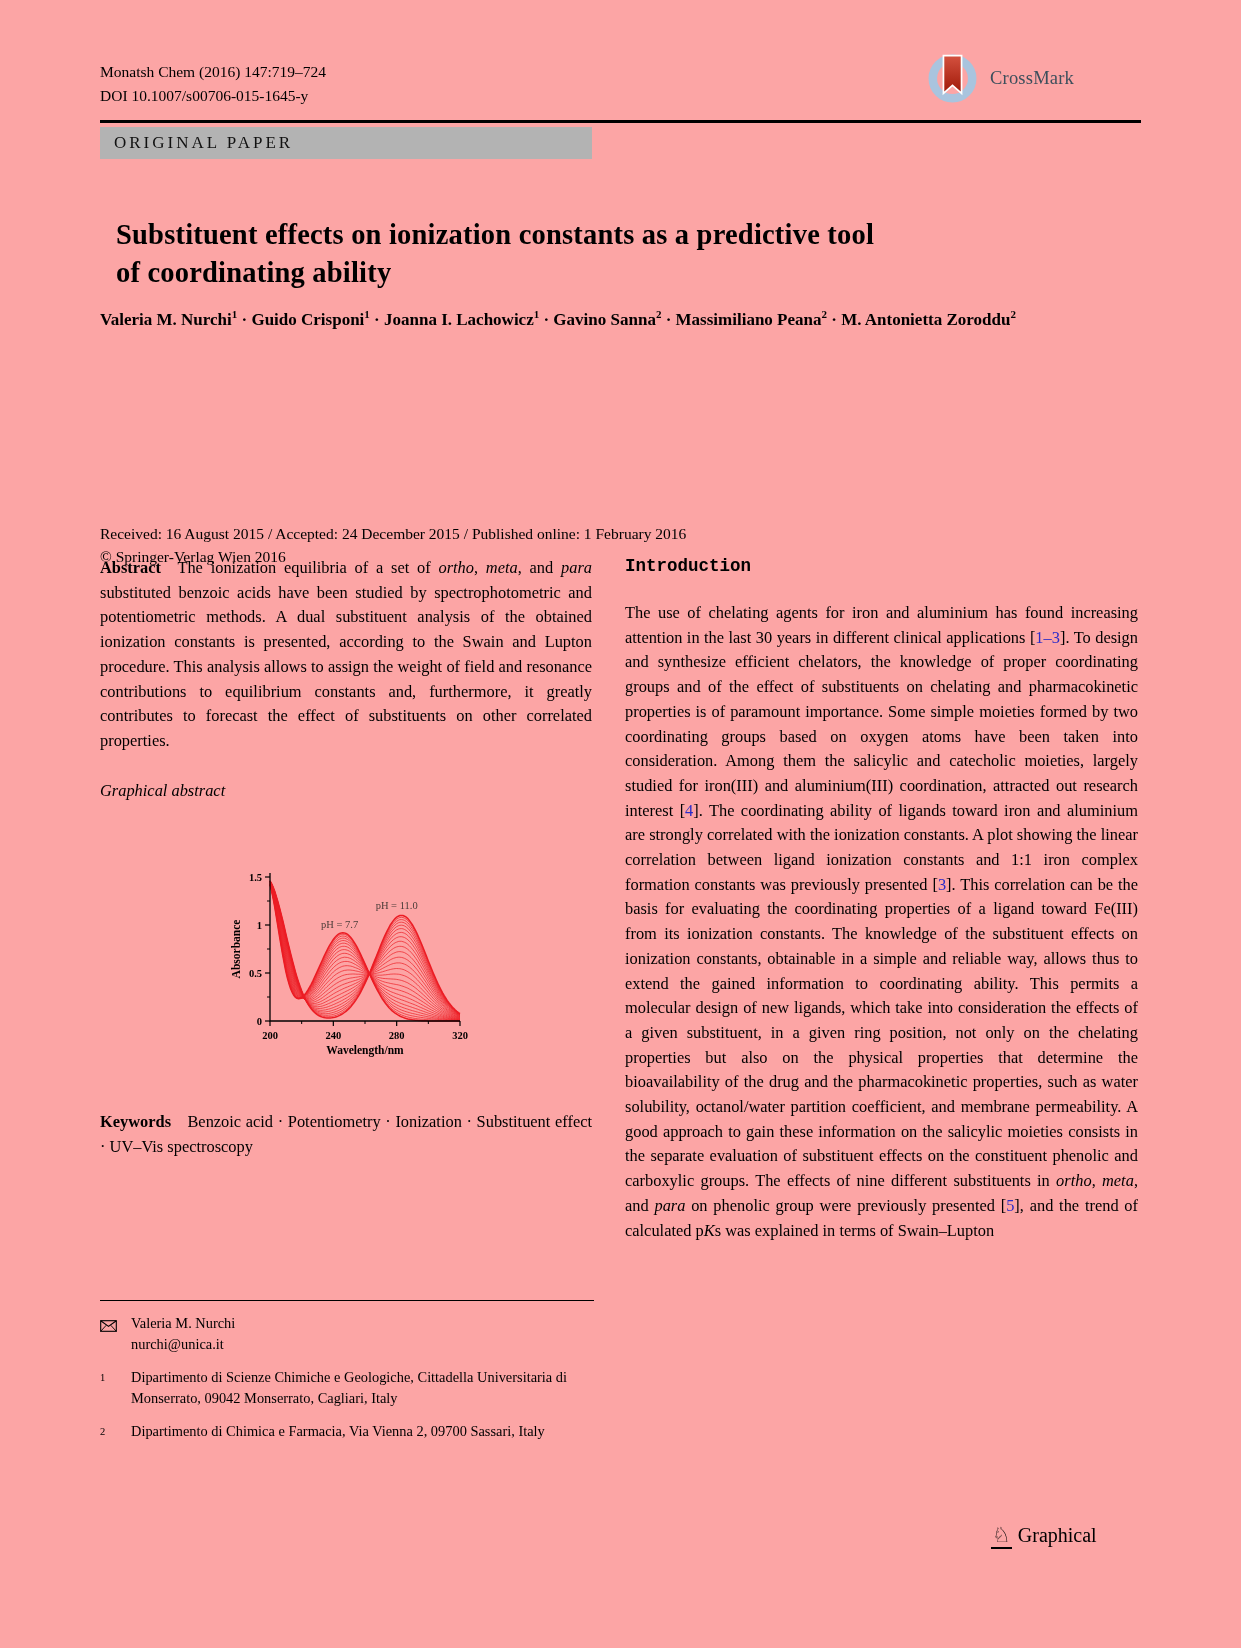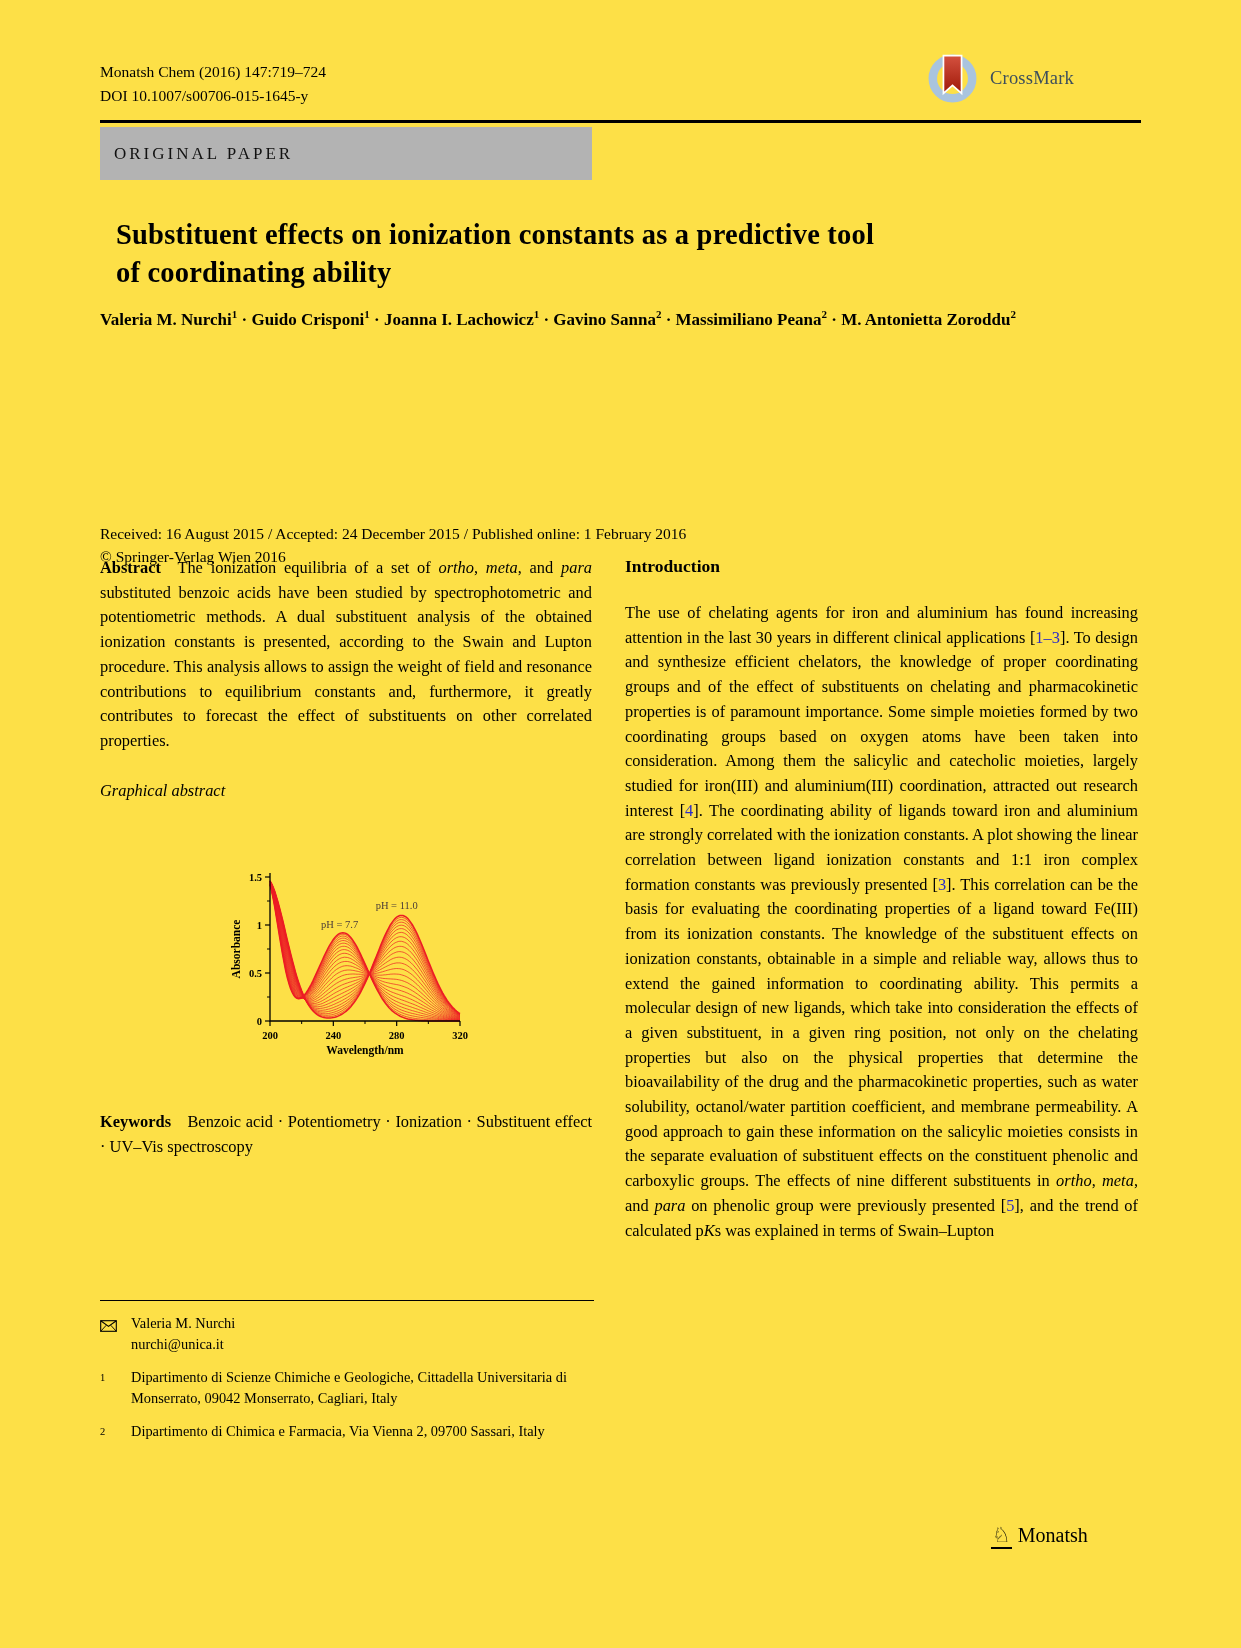--- a/index.html
+++ b/index.html
@@ -1,26 +1,26 @@
 <!DOCTYPE html>
 <html><head>
 <meta charset="utf-8">
 <style>
   html,body{margin:0;padding:0;background:#e8e8e8;}
   .page{
-    position:relative;width:1241px;height:1648px;background:#fde047;margin:0 auto;
+    position:relative;width:1241px;height:1648px;background:#fca5a5;margin:0 auto;
     font-family:"Liberation Serif","DejaVu Serif",serif;color:#000;overflow:hidden;
   }
   .abs{position:absolute;}
   
   .jref{left:100px;top:60px;font-size:15.5px;line-height:24px;}
   .crossmark{left:928px;top:54px;display:flex;align-items:center;gap:13px;}
   .crossmark-label{font-size:18.5px;color:#3d4f5c;letter-spacing:0.2px;}
   .head-rule{left:100px;top:120px;width:1041px;height:3px;background:#000;}
-  .banner{left:100px;top:127px;width:492px;height:53px;background:#b3b3b3;display:flex;align-items:center;padding-left:14px;box-sizing:border-box;}
+  .banner{left:100px;top:127px;width:492px;height:32px;background:#b3b3b3;display:flex;align-items:center;padding-left:14px;box-sizing:border-box;}
   .banner span{font-size:17px;letter-spacing:3px;color:#111;}
   
   .title{left:100px;top:200px;width:960px;font-size:28.5px;font-weight:bold;line-height:38px;letter-spacing:0.2px;}
   .authors{left:100px;top:306px;width:990px;font-size:17px;font-weight:bold;line-height:27px;}
   .authors sup{font-size:11px;line-height:0;}
   .dates{left:100px;top:479px;width:900px;font-size:15.5px;line-height:22.5px;margin-top:44px;}
   
   .col-left{width:492px;}
   .col-right{width:513px;}
   .para{font-size:16.4px;line-height:24.7px;text-align:justify;}
@@ -35,21 +35,21 @@
   .ga-fig{left:218px;top:842px;width:260px;height:215px;}
   #ga-svg text{font-family:"Liberation Serif","DejaVu Serif",serif;}
   
   .fn{left:100px;top:1300px;width:494px;font-size:14.4px;line-height:21.4px;}
   .fn-rule{border:none;border-top:1.2px solid #000;margin:0 0 12px 0;}
   .fn-row{display:grid;grid-template-columns:31px 1fr;margin-bottom:11px;}
   .fn-marker{font-size:10.5px;vertical-align:super;line-height:21.4px;}
   .fn-row .mail-icon{padding-top:4px;}
   a.mail{color:#000;text-decoration:none;text-align:center;}
   
-  .intro-head{left:625px;top:556px;font-size:17.5px;font-weight:bold;}
+  .intro-head{left:625px;top:556px;font-size:17.5px;font-weight:bold;font-family:Liberation Mono, monospace;}
   .intro{left:625px;top:601px;}
   
   .springer{left:991px;top:1524px;display:flex;align-items:baseline;gap:6px;}
   .springer .horse{font-family:"DejaVu Sans",sans-serif;font-size:21px;border-bottom:2px solid #000;line-height:1;padding:0 1px 1px 1px;}
   .springer .word{font-size:20px;}
 </style>
 </head>
 <body>
 
 <div class="page">
@@ -178,16 +178,16 @@
       <span class="fn-marker">2</span>
       <span>Dipartimento di Chimica e Farmacia, Via Vienna 2, 09700 Sassari, Italy</span>
     </div>
   </div>
 
   <h2 class="abs intro-head" style="margin:0;">Introduction</h2>
   <p class="abs para col-right intro" style="margin:0;">The use of chelating agents for iron and aluminium has found increasing attention in the last 30 years in different clinical applications [<span class="ref">1–3</span>]. To design and synthesize efficient chelators, the knowledge of proper coordinating groups and of the effect of substituents on chelating and pharmacokinetic properties is of paramount importance. Some simple moieties formed by two coordinating groups based on oxygen atoms have been taken into consideration. Among them the salicylic and catecholic moieties, largely studied for iron(III) and aluminium(III) coordination, attracted out research interest [<span class="ref">4</span>]. The coordinating ability of ligands toward iron and aluminium are strongly correlated with the ionization constants. A plot showing the linear correlation between ligand ionization constants and 1:1 iron complex formation constants was previously presented [<span class="ref">3</span>]. This correlation can be the basis for evaluating the coordinating properties of a ligand toward Fe(III) from its ionization constants. The knowledge of the substituent effects on ionization constants, obtainable in a simple and reliable way, allows thus to extend the gained information to coordinating ability. This permits a molecular design of new ligands, which take into consideration the effects of a given substituent, in a given ring position, not only on the chelating properties but also on the physical properties that determine the bioavailability of the drug and the pharmacokinetic properties, such as water solubility, octanol/water partition coefficient, and membrane permeability. A good approach to gain these information on the salicylic moieties consists in the separate evaluation of substituent effects on the constituent phenolic and carboxylic groups. The effects of nine different substituents in <em>ortho</em>, <em>meta</em>, and <em>para</em> on phenolic group were previously presented [<span class="ref">5</span>], and the trend of calculated p<em>K</em>s was explained in terms of Swain–Lupton</p>
 
   <div class="abs springer">
     <span class="horse">♘</span>
-    <span class="word">Monatsh</span>
+    <span class="word">Graphical</span>
   </div>
 
 </div>
 
 </body></html>

